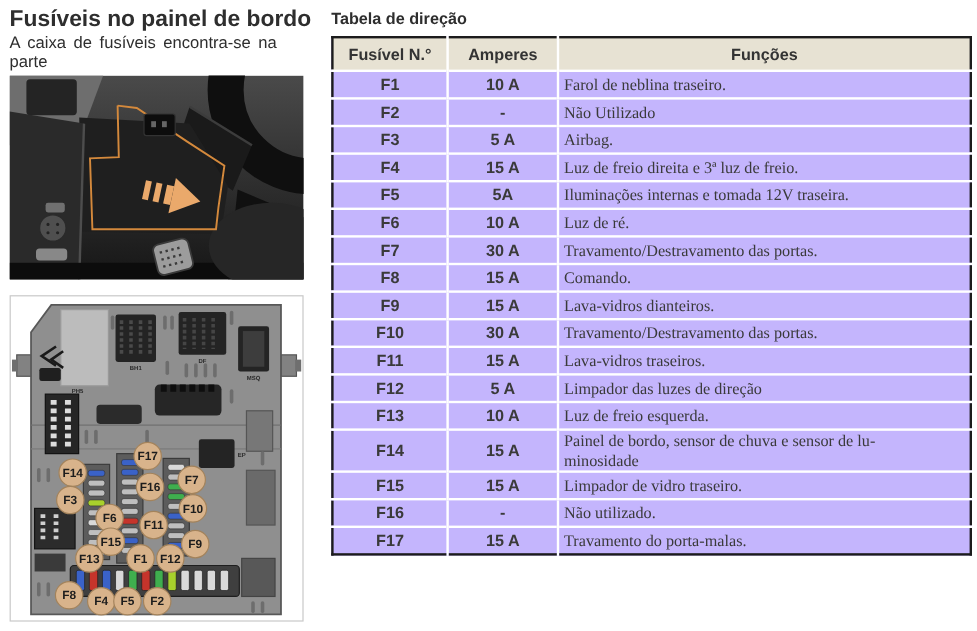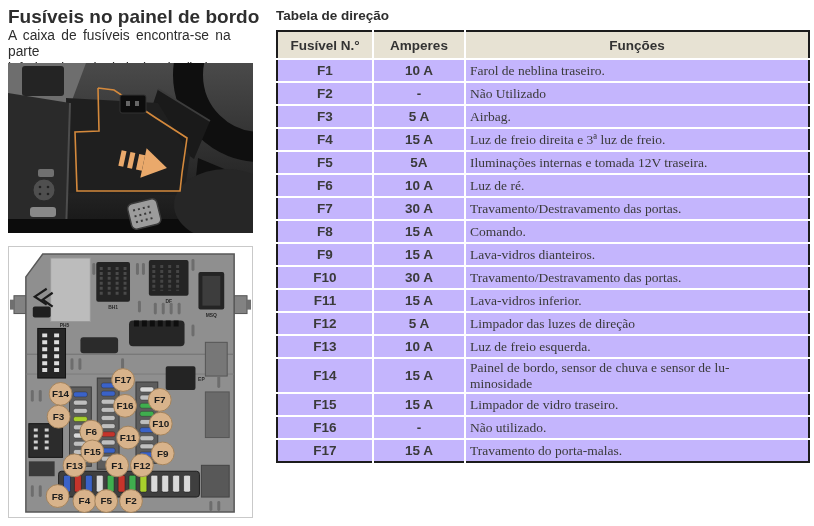--- a/index.html
+++ b/index.html
@@ -350,21 +350,21 @@
             <td class="f">Lava-vidros dianteiros.</td>
           </tr>
           <tr>
             <td class="c">F10</td>
             <td class="c">30 A</td>
             <td class="f">Travamento/Destravamento das portas.</td>
           </tr>
           <tr>
             <td class="c">F11</td>
             <td class="c">15 A</td>
-            <td class="f">Lava-vidros inferior.</td>
+            <td class="f">Lava-vidros traseiros.</td>
           </tr>
           <tr>
             <td class="c">F12</td>
             <td class="c">5 A</td>
             <td class="f">Limpador das luzes de direção</td>
           </tr>
           <tr>
             <td class="c">F13</td>
             <td class="c">10 A</td>
             <td class="f">Luz de freio esquerda.</td>

